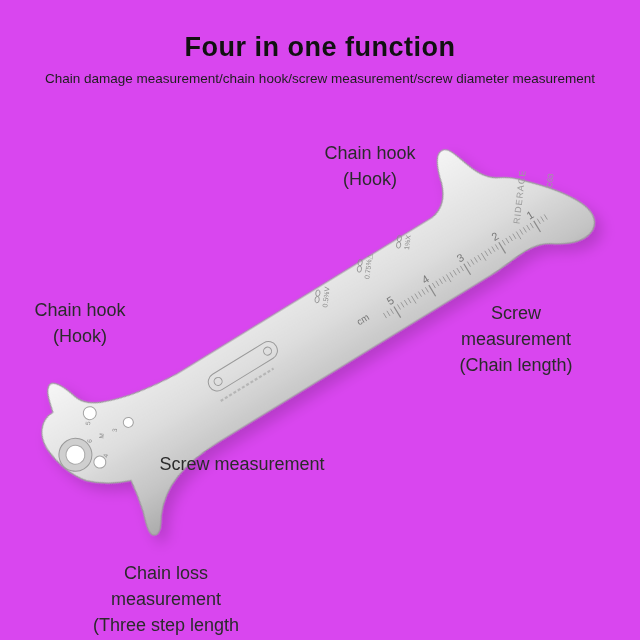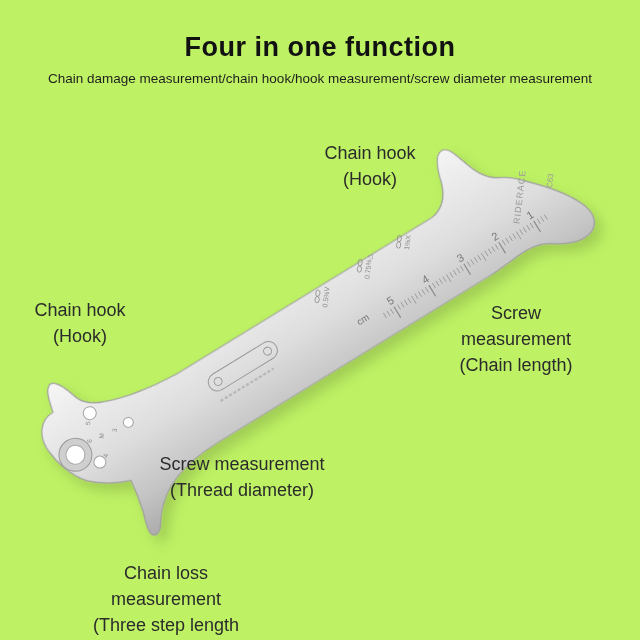--- a/index.html
+++ b/index.html
@@ -1,37 +1,37 @@
 <!DOCTYPE html>
 <html><head>
 <meta charset="utf-8">
 <style>
   html,body{margin:0;padding:0;background:#fff;}
-  .page{position:relative;width:640px;height:640px;background:#bef264;overflow:hidden;
+  .page{position:relative;width:640px;height:640px;background:#d946ef;overflow:hidden;
         font-family:"Liberation Sans",sans-serif;color:#2e2e2e;}
   .title{position:absolute;top:32px;left:0;width:640px;text-align:center;
          font-size:27px;font-weight:bold;color:#111;letter-spacing:0.5px;}
   .subtitle{position:absolute;top:71px;left:0;width:640px;text-align:center;
             font-size:13.5px;color:#1e1e1e;}
   .ann{position:absolute;text-align:center;font-size:18px;line-height:26px;color:#2b2b2b;}
   .ann-hook-top{left:312px;top:140px;width:116px;}
   .ann-hook-left{left:22px;top:297px;width:116px;}
   .ann-screw-length{left:440px;top:300px;width:152px;}
   .ann-thread-diameter{left:158px;top:451px;width:168px;}
   .ann-chain-loss{left:70px;top:560px;width:192px;}
   svg{position:absolute;left:0;top:0;}
   svg text{font-family:"Liberation Sans",sans-serif;}
 </style>
 </head>
 <body>
 
 <div class="page">
 
   <div class="title">Four in one function</div>
-  <div class="subtitle">Chain damage measurement/chain hook/hook measurement/screw diameter measurement</div>
+  <div class="subtitle">Chain damage measurement/chain hook/screw measurement/screw diameter measurement</div>
 
   <svg width="640" height="640" viewBox="0 0 640 640">
     <defs>
       <linearGradient id="metal" x1="0" y1="-95" x2="0" y2="95" gradientUnits="userSpaceOnUse">
         <stop offset="0" stop-color="#f5f5f5"></stop>
         <stop offset="0.45" stop-color="#dedede"></stop>
         <stop offset="0.75" stop-color="#c4c4c4"></stop>
         <stop offset="1" stop-color="#a6a6a6"></stop>
       </linearGradient>
       <filter id="ds" x="-25%" y="-25%" width="150%" height="150%">
@@ -183,20 +183,19 @@
   <div class="ann ann-hook-left">
     <div>Chain hook</div>
     <div>(Hook)</div>
   </div>
   <div class="ann ann-screw-length">
     <div>Screw measurement</div>
     <div>(Chain length)</div>
   </div>
   <div class="ann ann-thread-diameter">
     <div>Screw measurement</div>
-    <div>(Thread diameter)</div>
   </div>
   <div class="ann ann-chain-loss">
     <div>Chain loss measurement</div>
     <div>(Three step length</div>
   </div>
 
 </div>
 
 </body></html>

